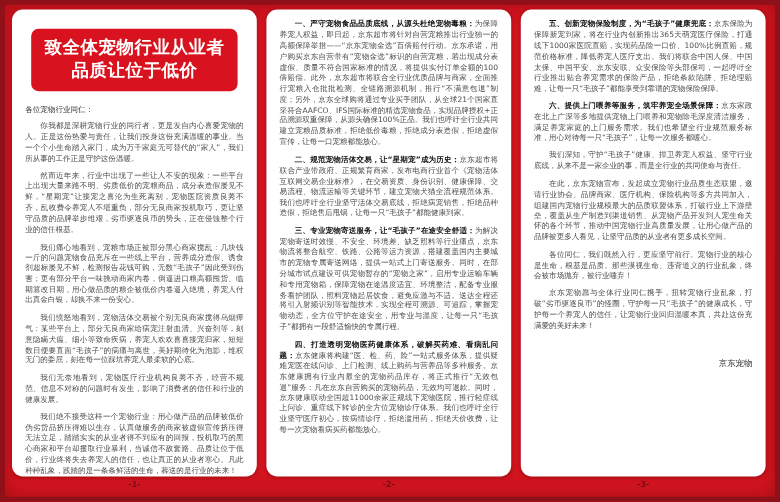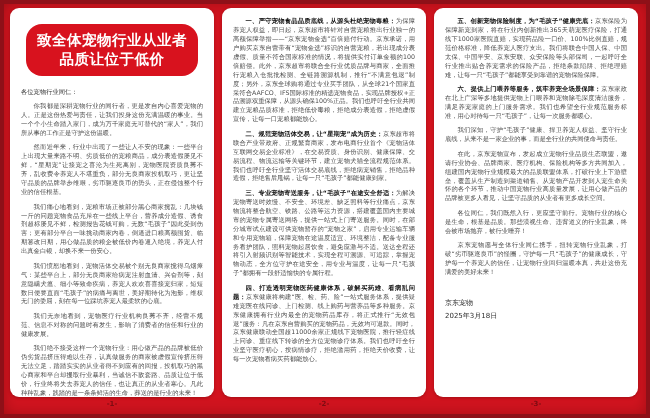--- a/index.html
+++ b/index.html
@@ -16,31 +16,31 @@
   .pages{
     position:absolute;left:10px;top:8px;right:10px;
     display:flex;gap:8px;
   }
   .page{
     width:204px;height:389px;background:#ffffff;border-radius:9px;
     box-sizing:border-box;padding:9px 11px;overflow:hidden;flex:0 0 auto;
     box-shadow:0 1px 3px rgba(80,0,0,.35);
   }
   .title-box{
-    background:#d8121e;color:#ffffff;border-radius:16px;
+    background:#d8121e;color:#ffffff;border-radius:6px;
     width:168px;margin:7px auto 12px;padding:7px 2px;
     text-align:center;font-weight:bold;font-size:14.5px;line-height:1.32;
     letter-spacing:.5px;
   }
   .body-text{font-size:6.3px;line-height:1.42;color:#4b4b4b;text-align:justify;}
   .greeting{margin:0 0 5px;color:#333;}
   p.para{margin:0 0 5.5px;text-indent:2em;}
   p.para:last-child{margin-bottom:0;}
   .sec b{color:#111;font-weight:bold;}
-  .sign-block{margin-top:20px;text-align:left;color:#2e2e2e;font-size:7px;line-height:1.9;}
+  .sign-block{margin-top:20px;text-align:right;color:#2e2e2e;font-size:7px;line-height:1.9;}
   .footer-row{
     position:absolute;left:10px;right:10px;top:400px;
     display:flex;gap:8px;
   }
   .footer-row span{
     width:204px;text-align:center;font-size:7px;font-weight:bold;color:#7d0c12;
     flex:0 0 auto;
   }
 </style>
 </head>
@@ -78,21 +78,20 @@
   <div class="page">
     <div class="body-text">
       <p class="para sec"><b>五、创新宠物保险制度，为“毛孩子”健康兜底：</b><span>京东保险为保障新宠到家，将在行业内创新推出365天萌宠医疗保险，打通线下1000家医院直赔，实现药品险一口价、100%比例直赔，规范价格标准，降低养宠人医疗支出。我们将联合中国人保、中国太保、中国平安、京东安联、众安保险等头部保司，一起呼吁全行业推出贴合养宠需求的保险产品，拒绝条款陷阱、拒绝理赔难，让每一只“毛孩子”都能享受到靠谱的宠物保险保障。</span></p>
       <p class="para sec"><b>六、提供上门喂养等服务，筑牢养宠全场景保障：</b><span>京东家政在北上广深等多地提供宠物上门喂养和宠物除毛深度清洁服务，满足养宠家庭的上门服务需求。我们也希望全行业规范服务标准，用心对待每一只“毛孩子”，让每一次服务都暖心。</span></p>
       <p class="para">我们深知，守护“毛孩子”健康、捍卫养宠人权益、坚守行业底线，从来不是一家企业的事，而是全行业的共同使命与责任。</p>
       <p class="para">在此，京东宠物宣布，发起成立宠物行业品质生态联盟，邀请行业协会、品牌商家、医疗机构、保险机构等多方共同加入，组建国内宠物行业规模最大的品质联盟体系，打破行业上下游壁垒，覆盖从生产制造到渠道销售、从宠物产品开发到人宠生命关怀的各个环节，推动中国宠物行业高质量发展，让用心做产品的品牌被更多人看见，让坚守品质的从业者有更多成长空间。</p>
       <p class="para">各位同仁，我们既然入行，更应坚守前行。宠物行业的核心是生命，根基是品质。那些漠视生命、违背道义的行业乱象，终会被市场抛弃，被行业唾弃！</p>
       <p class="para">京东宠物愿与全体行业同仁携手，扭转宠物行业乱象，打破“劣币驱逐良币”的怪圈，守护每一只“毛孩子”的健康成长，守护每一个养宠人的信任，让宠物行业回归温暖本真，共赴这份充满爱的美好未来！</p>
       <div class="sign-block">
         <div>京东宠物</div>
-        <div>2025年3月18日</div>
       </div>
     </div>
   </div>
 
 </div>
 
 <div class="footer-row">
   <span>-1-</span>
   <span>-2-</span>
   <span>-3-</span>

